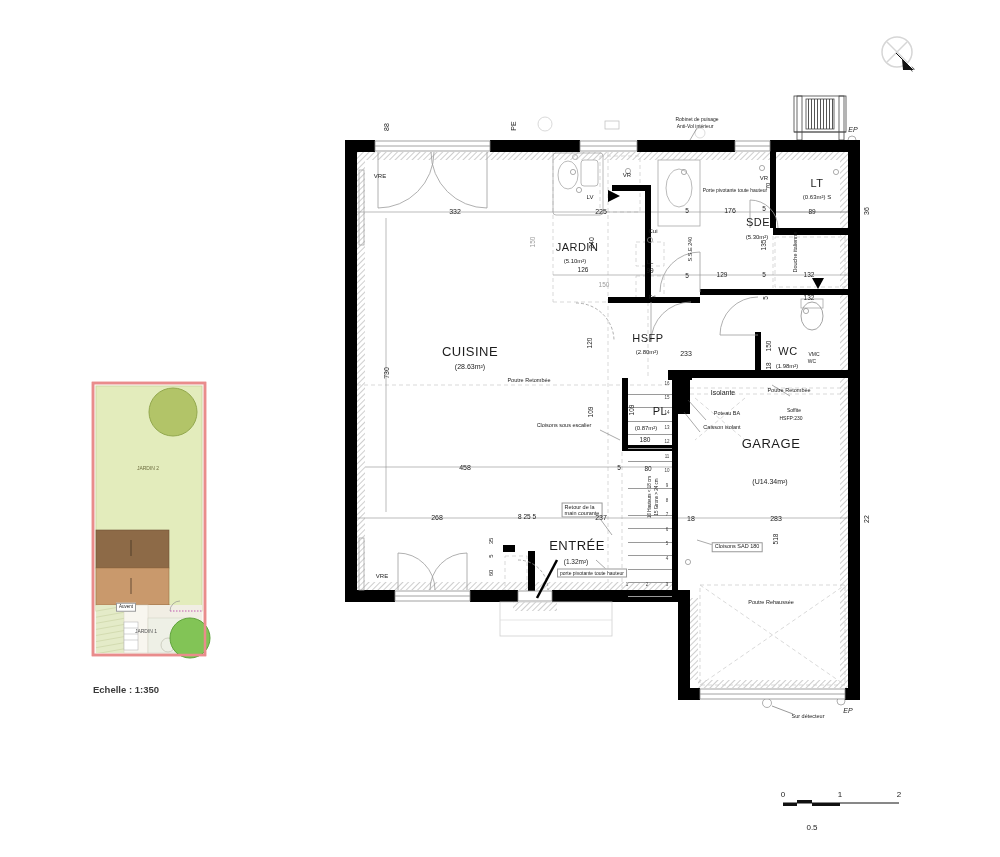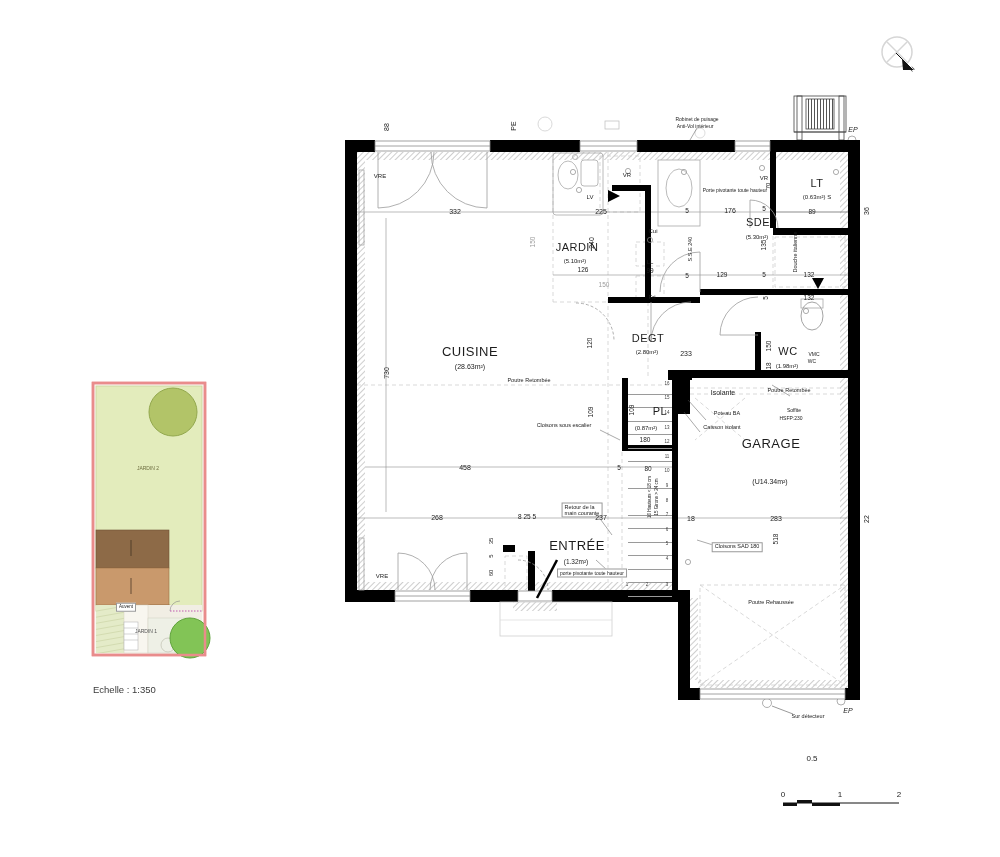--- a/index.html
+++ b/index.html
@@ -6,21 +6,21 @@
   #stage{position:relative;width:1000px;height:857px;background:#fff;overflow:hidden;
          font-family:"Liberation Sans",sans-serif;}
   svg{position:absolute;left:0;top:0;}
   .lbl{position:absolute;transform:translate(-50%,-50%);white-space:nowrap;color:#1c1c1c;line-height:1;}
   .v{transform:translate(-50%,-50%) rotate(-90deg);}
   .s4{font-size:4.5px}.s5{font-size:5px}.s55{font-size:5.5px}.s6{font-size:6px}
   .s65{font-size:6.5px}.s7{font-size:7px}.s8{font-size:8px}.s9{font-size:9.5px}
   .s11{font-size:11px;letter-spacing:.5px}.s13{font-size:13px;letter-spacing:.5px}
   .gray{color:#9a9a9a}.it{font-style:italic}
   .box{border:.5px solid #999;background:#fff;padding:1px 2px;}
-  .lbl-left{position:absolute;white-space:nowrap;color:#3a3a3a;}
+  .lbl-left{position:absolute;white-space:nowrap;color:#3a3a3a;font-weight:bold;}
   .stair{position:absolute;left:628px;top:381px;width:44px;height:216px;
          background:repeating-linear-gradient(to bottom,transparent 0 12.5px,#9a9a9a 12.5px 13.5px);}
   .stairnum{position:absolute;transform:translate(-50%,-50%);font-size:4.5px;color:#444;}
 </style>
 </head>
 <body>
 
 <div id="stage">
 
 <svg width="1000" height="857">
@@ -263,21 +263,21 @@
       <div class="stairnum" style="left: 667px; top: 426.6px;">13</div>
       <div class="stairnum" style="left: 667px; top: 412px;">14</div>
       <div class="stairnum" style="left: 667px; top: 397.4px;">15</div>
       <div class="stairnum" style="left: 667px; top: 382.8px;">16</div>
     </div>
 
 <div class="lbl s13" style="left:470px;top:351px">CUISINE</div>
 <div class="lbl s7" style="left:470px;top:366px">(28.63m²)</div>
 <div class="lbl s11" style="left:577px;top:247px">JARDIN</div>
 <div class="lbl s6" style="left:575px;top:261px">(5.10m²)</div>
-<div class="lbl s11" style="left:648px;top:338px">DEGT</div>
+<div class="lbl s11" style="left:648px;top:338px">HSFP</div>
 <div class="lbl s6" style="left:647px;top:352px">(2.80m²)</div>
 <div class="lbl s11" style="left:758px;top:222px">SDE</div>
 <div class="lbl s6" style="left:757px;top:237px">(5.30m²)</div>
 <div class="lbl s11" style="left:817px;top:183px">LT</div>
 <div class="lbl s6" style="left:817px;top:197px">(0.63m²) S</div>
 <div class="lbl s11" style="left:788px;top:351px">WC</div>
 <div class="lbl s6" style="left:787px;top:366px">(1.98m²)</div>
 <div class="lbl s11" style="left:660px;top:411px">PL</div>
 <div class="lbl s6" style="left:646px;top:428px">(0.87m²)</div>
 <div class="lbl s65" style="left:645px;top:440px">180</div>
@@ -363,17 +363,17 @@
 <div class="lbl s6 v" style="left:491px;top:573px">60</div>
 
 <div class="lbl s6" style="left:912px;top:69px;transform:translate(-50%,-50%) rotate(-45deg)">N</div>
 
 <div class="lbl s5" style="left:148px;top:468px;color:#6e6e40">JARDIN 2</div>
 <div class="lbl s5" style="left:146px;top:631px;color:#555">JARDIN 1</div>
 <div class="lbl s4 box" style="left:126px;top:607px">Auvent</div>
 
 <div class="lbl-left s9" style="left:93px;top:684px">Echelle : 1:350</div>
 <div class="lbl s8" style="left:783px;top:795px">0</div>
-<div class="lbl s8" style="left:812px;top:759px">0.5</div>
+<div class="lbl s8" style="left:812px;top:828px">0.5</div>
 <div class="lbl s8" style="left:840px;top:795px">1</div>
 <div class="lbl s8" style="left:899px;top:795px">2</div>
 
 </div>
 
 </body></html>

